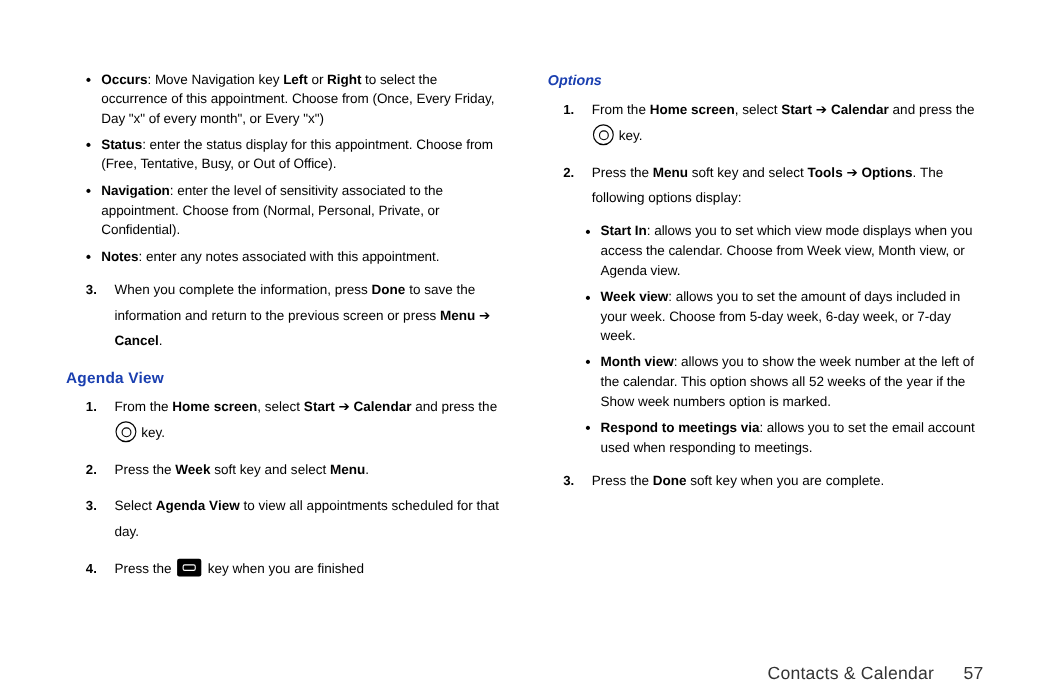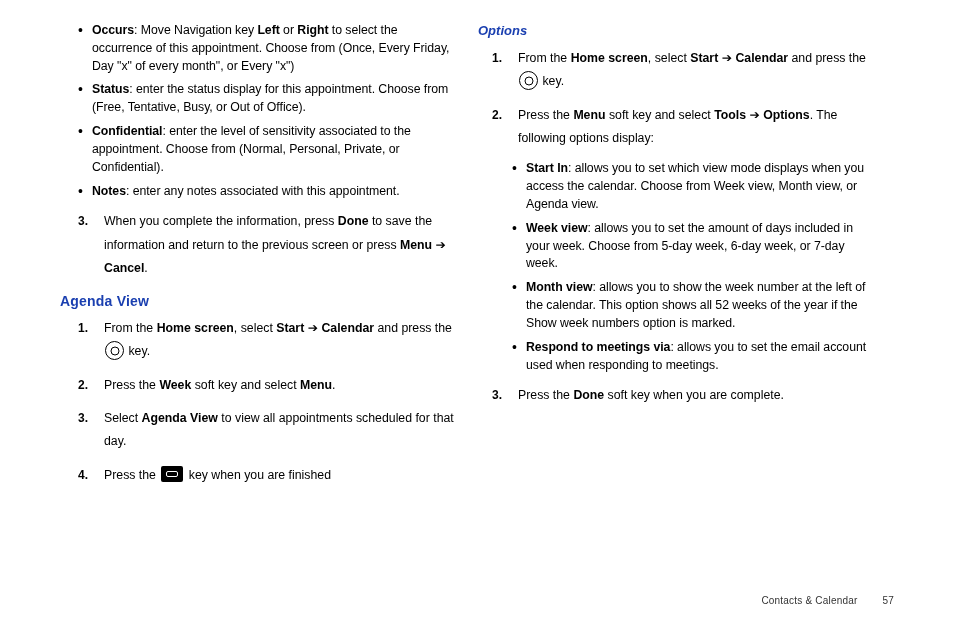--- a/index.html
+++ b/index.html
@@ -15,21 +15,22 @@
   }
   .page {
     box-sizing: border-box;
     width: 954px;
     height: 636px;
     padding: 22px 60px 20px 60px;
     position: relative;
   }
   .cols {
     display: flex;
-    gap: 16px;
+    gap: 36px;
+    margin-top: 42px;
   }
   .col {
     width: 398px;
   }
   ul.bullets {
     list-style: none;
     margin: 0 0 10px 0;
     padding: 0 0 0 22px;
   }
   ul.bullets > li {
@@ -124,23 +125,23 @@
   .key-rect .slot {
     position: absolute;
     left: 50%; top: 50%;
     width: 10px; height: 4px;
     border: 1.3px solid #fff;
     border-radius: 2px;
     transform: translate(-50%, -50%);
   }
   .footer {
     position: absolute;
-    bottom: 28px;
+    bottom: 12px;
     right: 60px;
-    font-size: 10px;
+    font-size: 16px;
     color: #333;
     letter-spacing: 0.2px;
   }
   .footer .pn { margin-left: 22px; }
   .li-step {
     line-height: 1.9;
   }
 </style>
 </head>
 <body>
@@ -151,21 +152,21 @@
     <div class="col">
 
       <ul class="bullets">
         <li>
           <span class="bold">Occurs</span><span>: Move Navigation key </span><span class="bold">Left</span><span> or </span><span class="bold">Right</span><span> to select the occurrence of this appointment. Choose from (Once, Every Friday, Day "x" of every month", or Every "x")</span>
         </li>
         <li>
           <span class="bold">Status</span><span>: enter the status display for this appointment. Choose from (Free, Tentative, Busy, or Out of Office).</span>
         </li>
         <li>
-          <span class="bold">Confidential</span><span>: enter the level of sensitivity associated to the appointment. Choose from (Normal, Personal, Private, or Confidential).</span>
+          <span class="bold">Navigation</span><span>: enter the level of sensitivity associated to the appointment. Choose from (Normal, Personal, Private, or Confidential).</span>
         </li>
         <li>
           <span class="bold">Notes</span><span>: enter any notes associated with this appointment.</span>
         </li>
       </ul>
 
       <ol class="steps start3">
         <li class="li-step">
           <span>When you complete the information, press </span><span class="bold">Done</span><span> to save the information and return to the previous screen or press </span><span class="bold">Menu</span><span class="arrow"> ➔ </span><span class="bold">Cancel</span><span>.</span>
         </li>

